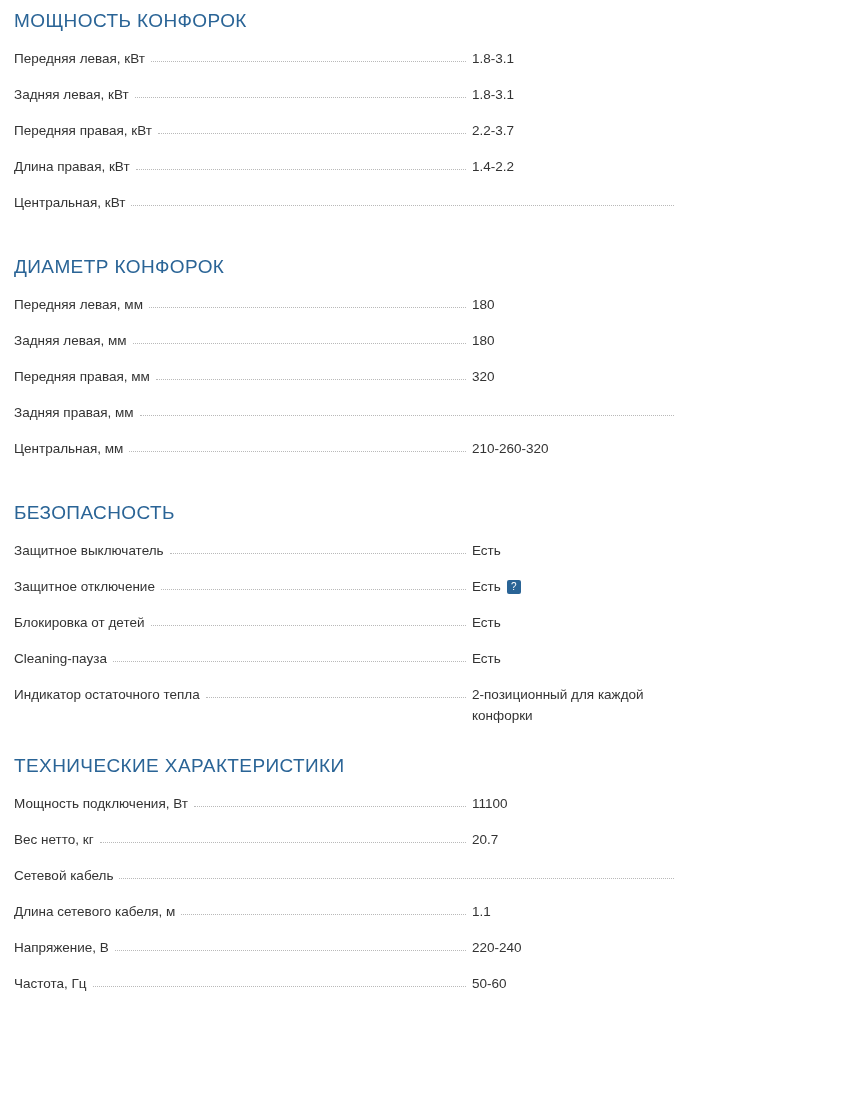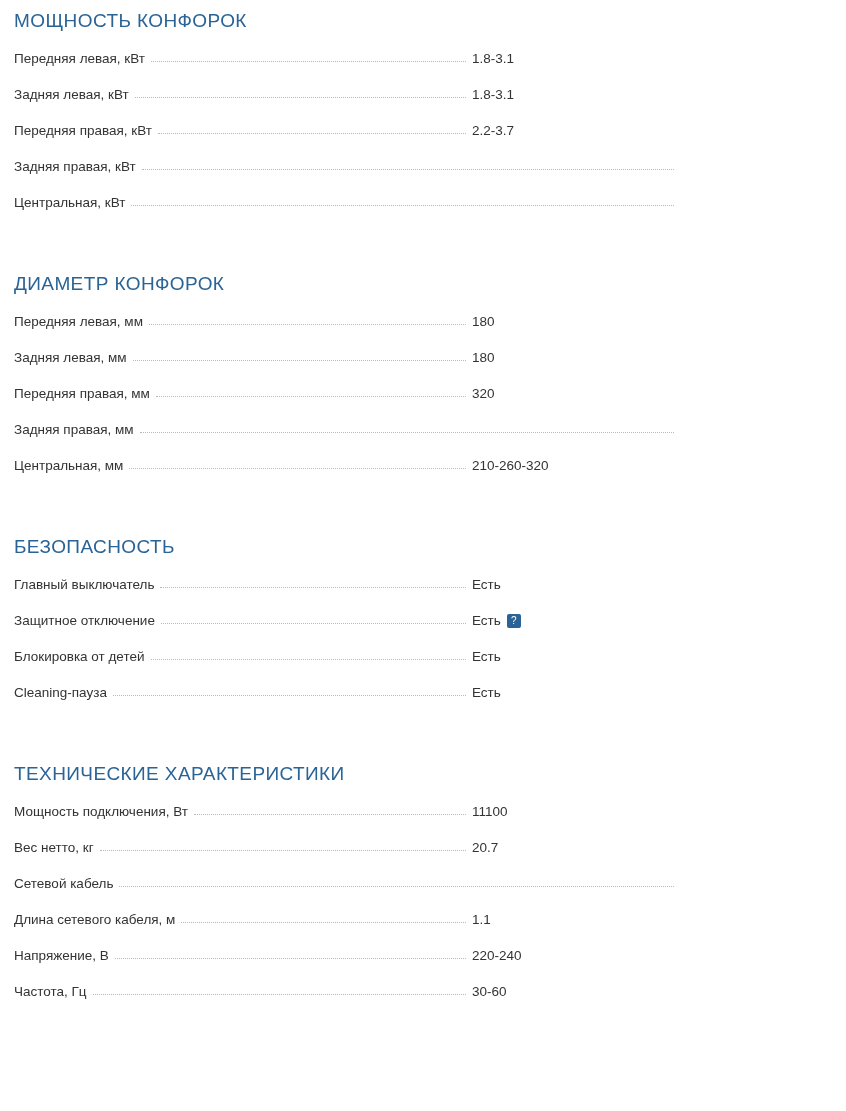--- a/index.html
+++ b/index.html
@@ -78,21 +78,21 @@
     border-radius: 2px;
     vertical-align: 1px;
     margin-left: 6px;
     font-family: "Liberation Sans", sans-serif;
     cursor: pointer;
   }
 
   
   .s1 { margin-top: 10px; }
   .s-body { margin-top: 16px; }
-  .s-space { margin-top: 45px; }
+  .s-space { margin-top: 28px; }
 </style>
 </head>
 <body>
 
 <div class="page">
   <div id="sections-root">
       <div class="section s1">
         <div class="section-title">МОЩНОСТЬ КОНФОРОК</div>
         <ul class="spec-list s-body">
           <li class="spec-row">
@@ -104,22 +104,23 @@
             <span class="spec-name">Задняя левая, кВт</span>
             <span class="dots"></span>
             <span class="spec-value"><span>1.8-3.1</span></span>
           </li>
           <li class="spec-row">
             <span class="spec-name">Передняя правая, кВт</span>
             <span class="dots"></span>
             <span class="spec-value"><span>2.2-3.7</span></span>
           </li>
           <li class="spec-row">
-            <span class="spec-name">Задняя правая, кВт</span>
-            <span class="dots"></span>
+            <span class="spec-name">Длина правая, кВт</span>
+            <span class="dots"></span>
+            <span class="spec-value"><span>1.4-2.2</span></span>
           </li>
           <li class="spec-row">
             <span class="spec-name">Центральная, кВт</span>
             <span class="dots"></span>
           </li>
         </ul>
       </div>
       <div class="section s-space">
         <div class="section-title">ДИАМЕТР КОНФОРОК</div>
         <ul class="spec-list s-body">
@@ -146,38 +147,43 @@
             <span class="spec-name">Центральная, мм</span>
             <span class="dots"></span>
             <span class="spec-value"><span>210-260-320</span></span>
           </li>
         </ul>
       </div>
       <div class="section s-space">
         <div class="section-title">БЕЗОПАСНОСТЬ</div>
         <ul class="spec-list s-body">
           <li class="spec-row">
-            <span class="spec-name">Главный выключатель</span>
+            <span class="spec-name">Защитное выключатель</span>
             <span class="dots"></span>
             <span class="spec-value"><span>Есть</span></span>
           </li>
           <li class="spec-row">
             <span class="spec-name">Защитное отключение</span>
             <span class="dots"></span>
             <span class="spec-value"><span>Есть</span><span class="help-badge">?</span></span>
           </li>
           <li class="spec-row">
             <span class="spec-name">Блокировка от детей</span>
             <span class="dots"></span>
             <span class="spec-value"><span>Есть</span></span>
           </li>
           <li class="spec-row">
             <span class="spec-name">Cleaning-пауза</span>
             <span class="dots"></span>
             <span class="spec-value"><span>Есть</span></span>
+          </li>
+          <li class="spec-row">
+            <span class="spec-name">Индикатор остаточного тепла</span>
+            <span class="dots"></span>
+            <span class="spec-value wrap"><span>2-позиционный для каждой конфорки</span></span>
           </li>
         </ul>
       </div>
       <div class="section s-space">
         <div class="section-title">ТЕХНИЧЕСКИЕ ХАРАКТЕРИСТИКИ</div>
         <ul class="spec-list s-body">
           <li class="spec-row">
             <span class="spec-name">Мощность подключения, Вт</span>
             <span class="dots"></span>
             <span class="spec-value"><span>11100</span></span>
@@ -197,18 +203,18 @@
             <span class="spec-value"><span>1.1</span></span>
           </li>
           <li class="spec-row">
             <span class="spec-name">Напряжение, В</span>
             <span class="dots"></span>
             <span class="spec-value"><span>220-240</span></span>
           </li>
           <li class="spec-row">
             <span class="spec-name">Частота, Гц</span>
             <span class="dots"></span>
-            <span class="spec-value"><span>30-60</span></span>
+            <span class="spec-value"><span>50-60</span></span>
           </li>
         </ul>
       </div>
     </div>
 </div>
 
 </body></html>

